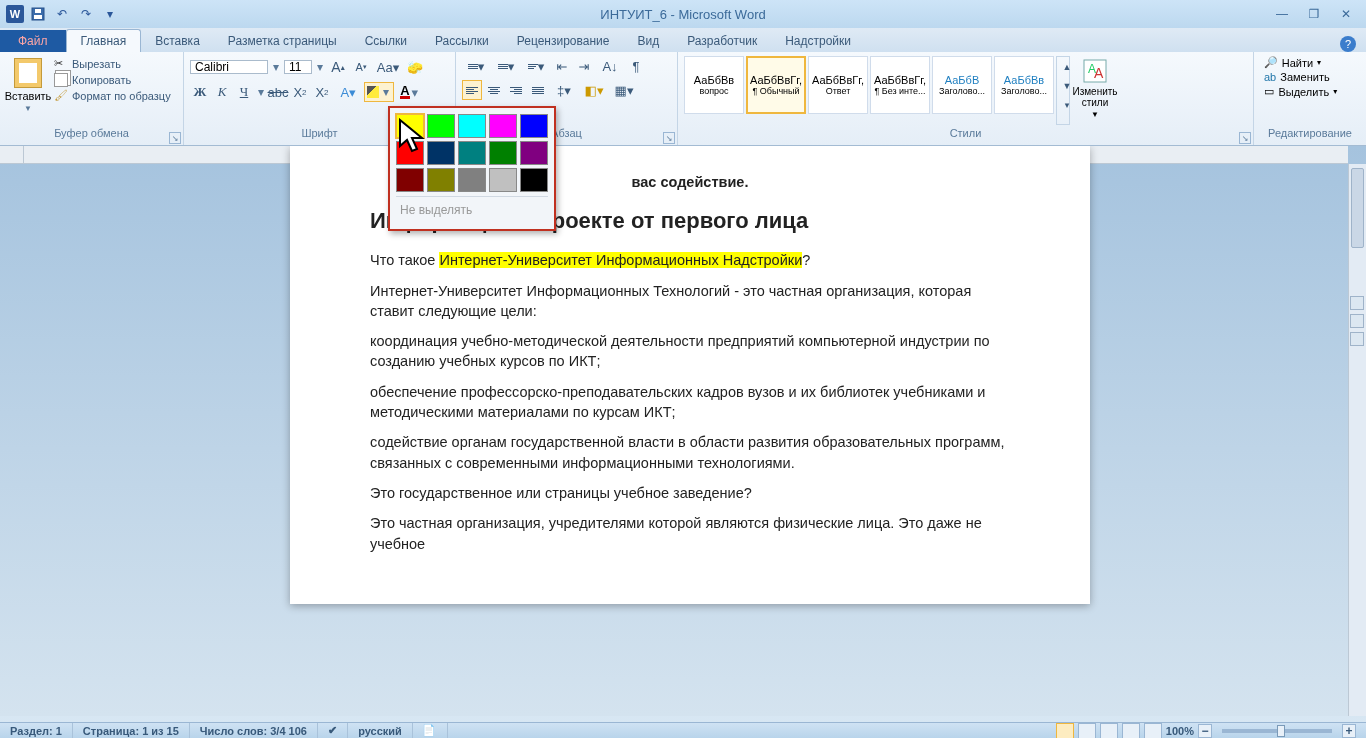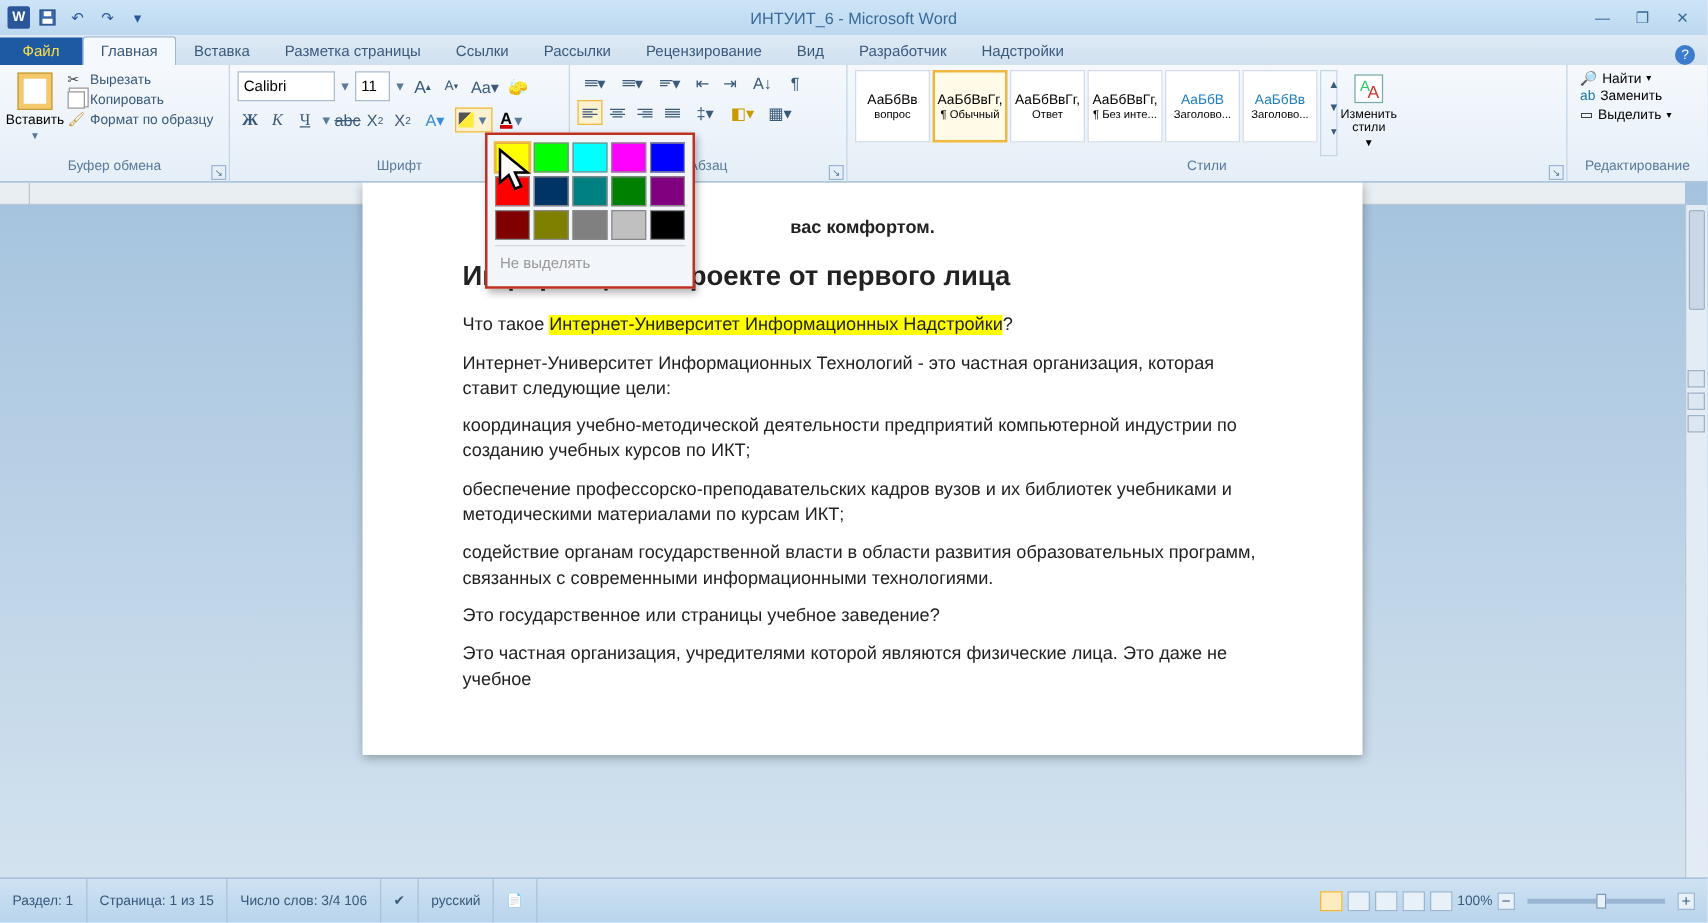--- a/index.html
+++ b/index.html
@@ -7,42 +7,42 @@
   
   .titlebar { height:28px; background:linear-gradient(#cde4f7,#bcd8ef); display:flex; align-items:center; position:relative; }
   .word-icon { width:18px; height:18px; background:#2b579a; color:#fff; font-weight:bold; font-size:11px; display:flex; align-items:center; justify-content:center; margin:0 4px 0 6px; border-radius:2px; }
   .qat { display:flex; gap:4px; align-items:center; }
   .qat-btn { width:20px; height:20px; display:flex; align-items:center; justify-content:center; color:#2b579a; cursor:pointer; }
   .title-text { position:absolute; left:50%; transform:translateX(-50%); color:#3b6a99; font-size:13px; }
   .winbtns { margin-left:auto; display:flex; gap:12px; padding-right:10px; color:#3b6a99; }
   .winbtn { width:20px; height:18px; display:flex; align-items:center; justify-content:center; cursor:pointer; }
   
   .tabs { height:24px; background:linear-gradient(#dfeaf5,#cfe0f0); display:flex; align-items:flex-end; padding-left:0; position:relative; }
-  .file-tab { background:#1e5aa3; color:#fde047; padding:4px 18px; font-size:12px; }
+  .file-tab { background:#1e5aa3; color:#fca5a5; padding:4px 18px; font-size:12px; }
   .tab { padding:4px 14px; color:#3b5a7a; cursor:pointer; font-size:12px; }
   .tab.active { background:#f5f9fd; border:1px solid #9ab6d3; border-bottom:none; border-radius:3px 3px 0 0; }
   .help-icon { margin-left:auto; margin-right:10px; width:16px; height:16px; background:#3b7dcc; color:#fff; border-radius:50%; display:flex; align-items:center; justify-content:center; font-size:11px; cursor:pointer; }
   
   .ribbon { height:94px; background:linear-gradient(#f5f9fd,#e5eef7); border-bottom:1px solid #a3bbd3; display:flex; }
   .group { border-right:1px solid #c4d5e6; display:flex; flex-direction:column; padding:2px 6px; position:relative; }
   .group-content { flex:1; display:flex; }
   .group-label { height:16px; font-size:11px; color:#5a7a9a; text-align:center; }
   
   .paste-big { width:44px; display:flex; flex-direction:column; align-items:center; gap:2px; cursor:pointer; padding-top:4px; }
   .paste-icon { width:28px; height:30px; background:#f3c96b; border:1px solid #c49a3a; position:relative; }
   .paste-icon::after { content:""; position:absolute; inset:4px; background:#fff; }
   .clip-col { display:flex; flex-direction:column; gap:2px; padding:3px 4px; font-size:11px; color:#3b5a7a; }
   .clip-row { display:flex; align-items:center; gap:4px; cursor:pointer; }
   .cut-icon { width:14px; height:14px; color:#333; }
   .copy-icon { width:14px; height:14px; background:#fff; border:1px solid #999; box-shadow:2px -2px 0 #fff, 2px -2px 0 1px #999; }
   .brush-icon { width:14px; height:14px; color:#c49a3a; }
   
   .font-top { display:flex; gap:3px; align-items:center; padding:3px 0; }
   .font-bottom { display:flex; gap:2px; align-items:center; padding:2px 0; }
-  .combobox { height:24px; background:#fff; border:1px solid #abc; display:flex; align-items:center; padding:0 4px; font-size:12px; }
+  .combobox { height:14px; background:#fff; border:1px solid #abc; display:flex; align-items:center; padding:0 4px; font-size:12px; }
   .font-name { width:78px; }
   .font-size { width:28px; }
   .dd { width:10px; text-align:center; color:#5a7a9a; cursor:pointer; }
   .rbtn { width:20px; height:20px; display:flex; align-items:center; justify-content:center; cursor:pointer; color:#3b5a7a; font-size:13px; }
   .rbtn.wdd{ width:28px; }
   .bold { font-weight:bold; font-family:"Times New Roman"; }
   .italic { font-style:italic; font-family:"Times New Roman"; }
   .under { text-decoration:underline; font-family:"Times New Roman"; }
   .strike { text-decoration:line-through; }
   .highlight-btn { width:30px; height:20px; border:1px solid #efb73e; background:#fdf2d0; display:flex; align-items:center; justify-content:center; position:relative; }
@@ -79,21 +79,21 @@
   
   .palette { position:absolute; left:388px; top:106px; width:168px; background:#f2f5f9; border:2px solid #c03020; box-shadow:2px 3px 6px rgba(0,0,0,.3); z-index:50; padding:6px; }
   .pal-grid { display:grid; grid-template-columns:repeat(5,28px); gap:3px; }
   .swatch { width:28px; height:24px; border:1px solid #888; cursor:pointer; }
   .swatch.hover { outline:2px solid #efb73e; outline-offset:-1px; position:relative; z-index:2; }
   .pal-row { display:flex; align-items:center; gap:6px; padding:6px 4px; margin-top:4px; border-top:1px solid #d0d8e2; font-size:12px; color:#333; cursor:pointer; }
   .pal-row.dis { color:#999; cursor:default; }
   .nocolor-sw { width:18px; height:18px; background:#fffcea; border:1px solid #c9b97a; }
   .cursor-arrow { position:absolute; left:396px; top:118px; z-index:60; pointer-events:none; }
   
-  .statusbar { position:absolute; bottom:0; left:0; right:0; height:36px; background:linear-gradient(#cfe2f3,#b8d4eb); border-top:1px solid #9ab6d3; display:flex; align-items:center; font-size:11px; color:#38597a; }
+  .statusbar { position:absolute; bottom:0; left:0; right:0; height:16px; background:linear-gradient(#cfe2f3,#b8d4eb); border-top:1px solid #9ab6d3; display:flex; align-items:center; font-size:11px; color:#38597a;font-weight:bold; }
   .status-cell { padding:0 10px; border-right:1px solid #a9c2da; height:100%; display:flex; align-items:center; }
   .status-right { margin-left:auto; display:flex; align-items:center; gap:4px; padding-right:10px; }
   .viewbtn { width:18px; height:16px; border:1px solid #9ab6d3; background:#e8f0f8; cursor:pointer; }
   .viewbtn.act { background:#fdecc0; border-color:#efb73e; }
   .zoom-slider { width:110px; height:4px; background:#9ab6d3; position:relative; margin:0 6px; }
   .zoom-thumb { position:absolute; left:50%; top:-4px; width:8px; height:12px; background:#e8f0f8; border:1px solid #7a9ab8; }
   .zm { width:14px; height:14px; border:1px solid #9ab6d3; background:#e8f0f8; display:flex; align-items:center; justify-content:center; cursor:pointer; font-size:12px; }
   .dialoglauncher { position:absolute; right:2px; bottom:1px; width:12px; height:12px; border:1px solid #9ab6d3; font-size:8px; color:#5a7a9a; display:flex; align-items:center; justify-content:center; cursor:pointer; }
 </style>
 </head>
@@ -334,21 +334,21 @@
       </div>
     </div>
     <div class="group-label">Редактирование</div>
   </div>
 </div>
 
 <div class="docarea">
   <div class="ruler-corner"></div>
   <div class="ruler"></div>
   <div class="page">
-    <p style="text-align:center;font-weight:bold;margin-top:0">вас комфортом.</p>
+    <p style="text-align:center;font-weight:bold;margin-top:0">вас содействие.</p>
     <h2>Информация о проекте от первого лица</h2>
     <p><span>Что такое </span><span class="hl">Интернет-Университет Информационных Надстройки</span><span>?</span></p>
     <p>Интернет-Университет Информационных Технологий - это частная организация, которая ставит следующие цели:</p>
     <p>координация учебно-методической деятельности предприятий компьютерной индустрии по созданию учебных курсов по ИКТ;</p>
     <p>обеспечение профессорско-преподавательских кадров вузов и их библиотек учебниками и методическими материалами по курсам ИКТ;</p>
     <p>содействие органам государственной власти в области развития образовательных программ, связанных с современными информационными технологиями.</p>
     <p>Это государственное или страницы учебное заведение?</p>
     <p>Это частная организация, учредителями которой являются физические лица. Это даже не учебное</p>
   </div>
   <div class="vscroll">

